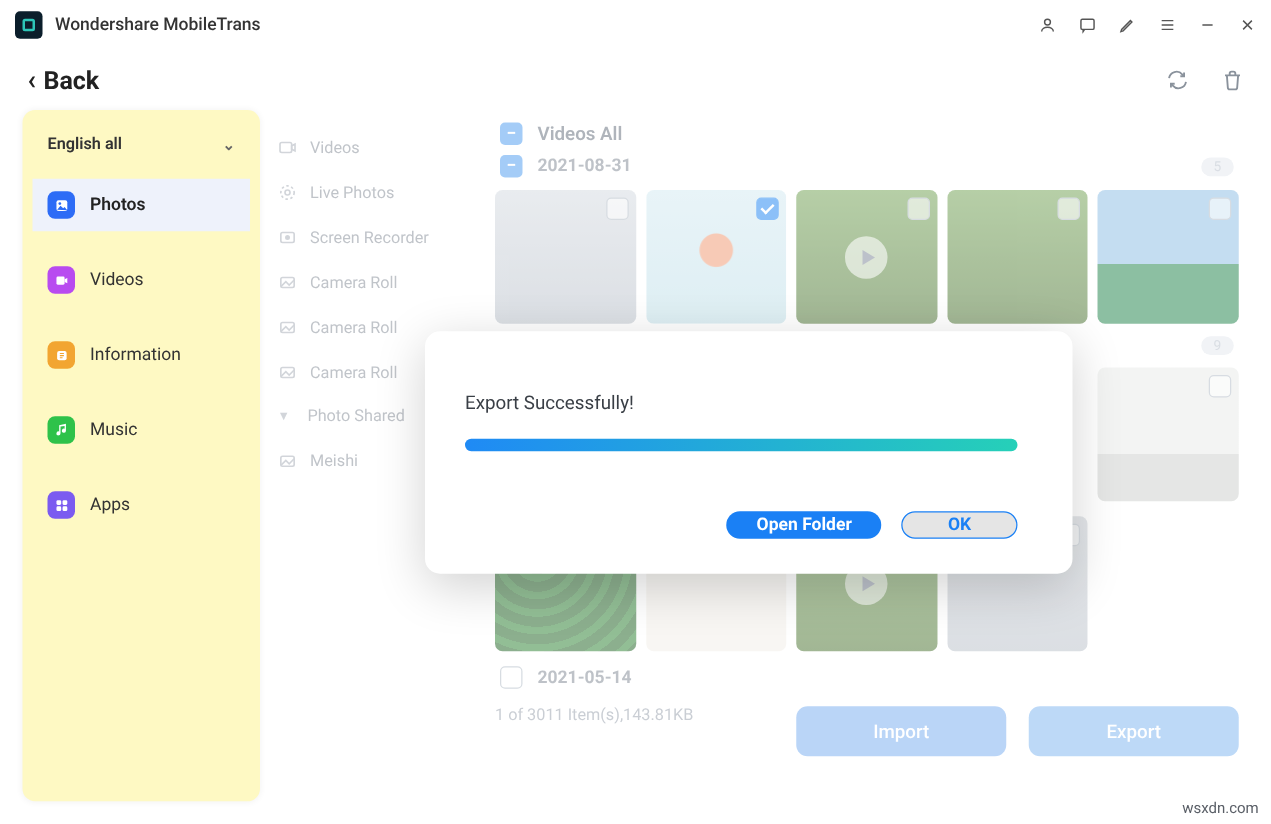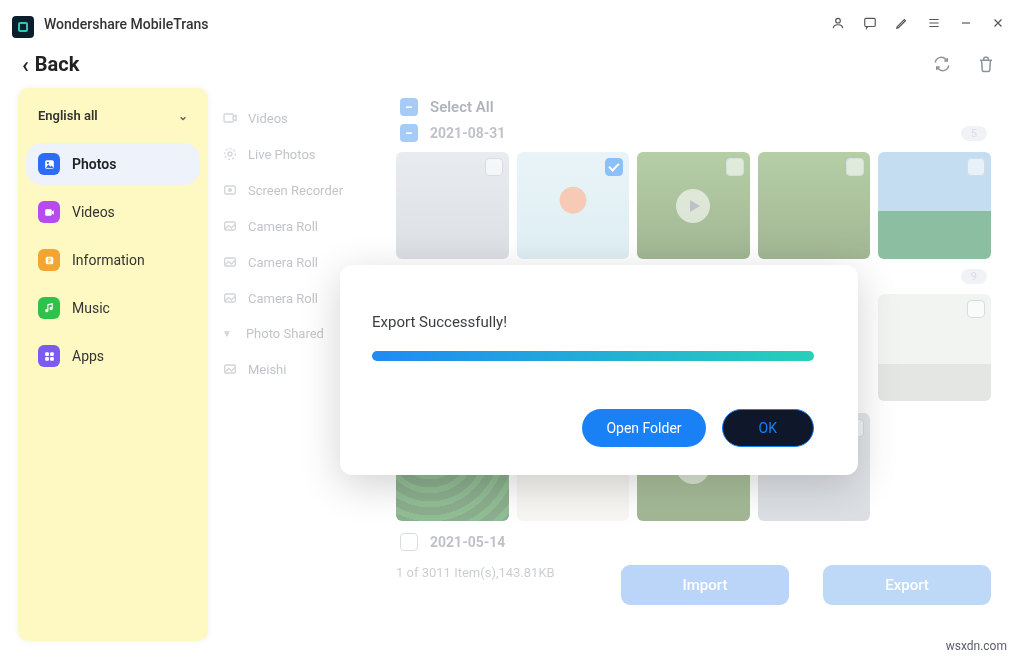--- a/index.html
+++ b/index.html
@@ -1,37 +1,37 @@
 <!DOCTYPE html>
 <html><head>
 <meta charset="utf-8">
 <style>
   * { box-sizing: border-box; margin: 0; padding: 0; font-family: -apple-system, BlinkMacSystemFont, "Segoe UI", Roboto, sans-serif; }
   body { background: #fff; width: 1017px; height: 659px; overflow: hidden; position: relative; }
   
-  .titlebar { height: 40px; display: flex; padding: 16px 12px; gap: 10px; }
+  .titlebar { height: 40px; display: flex; align-items: center; padding: 0 12px; gap: 10px; }
   .app-logo { width: 22px; height: 22px; background: #0b1e2b; border-radius: 4px; display: flex; align-items: center; justify-content: center; }
   .app-logo-inner { width: 10px; height: 10px; border: 2px solid #2dc6b8; border-radius: 2px; }
   .app-title { font-size: 14px; color: #333; font-weight: 500; }
   .titlebar-spacer { flex: 1; }
   .titlebar-icons { display: flex; gap: 18px; color: #555; }
   .tb-icon { width: 14px; height: 14px; cursor: pointer; }
   
   .backbar { height: 48px; display: flex; align-items: center; padding: 0 22px; justify-content: space-between; }
   .back-btn { display: flex; align-items: center; gap: 6px; cursor: pointer; }
   .back-chevron { font-size: 22px; color: #222; font-weight: 600; }
   .back-label { font-size: 20px; font-weight: 700; color: #222; }
   .backbar-right { display: flex; gap: 26px; color: #888; }
   .bar-icon { width: 18px; height: 18px; cursor: pointer; }
   
   .main-area { display: flex; height: calc(100% - 88px); padding: 0 18px 18px 18px; gap: 0; position: relative; }
   
   .sidebar { width: 190px; background: #fef9c3; border-radius: 10px; box-shadow: 0 0 6px rgba(0,0,0,0.06); padding: 12px 8px; }
   .lang-row { display: flex; align-items: center; justify-content: space-between; padding: 8px 12px; font-size: 13px; color: #333; font-weight: 600; cursor: pointer; margin-bottom: 12px; }
-  .side-item { display: flex; align-items: center; gap: 12px; padding: 10px 12px; border-radius: 16px; font-size: 14px; color: #333; cursor: pointer; margin-bottom: 6px; }
+  .side-item { display: flex; align-items: center; gap: 12px; padding: 10px 12px; border-radius: 0; font-size: 14px; color: #333; cursor: pointer; margin-bottom: 18px; }
   .side-item.active { background: #eef2fb; color: #222; font-weight: 600; }
   .side-icon { width: 22px; height: 22px; border-radius: 6px; display: flex; align-items: center; justify-content: center; }
   .ic-photos { background: #2d6cf6; }
   .ic-videos { background: #b84bf0; }
   .ic-info   { background: #f2a531; }
   .ic-music  { background: #2ec24a; }
   .ic-apps   { background: #7b5bf0; }
   .side-icon svg { width: 13px; height: 13px; }
   
   .center-col { width: 180px; padding: 12px 6px; opacity: 0.55; }
@@ -64,31 +64,31 @@
   .t-totoro { background: linear-gradient(180deg,#e9ece9 0 65%,#cfd2cf 65%); position:relative; }
   .t-clover { background: repeating-radial-gradient(circle at 30% 30%, #3a8a3f 0 6px, #2f6f33 6px 14px); }
   .t-cables { background: linear-gradient(#f3f0ea,#f3f0ea); }
   .t-head   { background: linear-gradient(#cfd4da,#bfc5cd); }
   
   .date-row2 { display: flex; align-items: center; gap: 12px; padding: 6px 8px; }
   .chk-empty { width: 18px; height: 18px; border: 1.5px solid #b7c0ca; border-radius: 4px; }
   
   .footer { display: flex; align-items: flex-start; justify-content: space-between; padding: 8px 4px 0 4px; }
   .stat-text { font-size: 13px; color: #9fa7b2; }
-  .foot-btns { display: flex; gap: 34px; }
+  .foot-btns { display: flex; gap: 18px; }
   .fbtn { width: 168px; height: 40px; border-radius: 9px; border: none; color: #fff; font-size: 15px; font-weight: 500; cursor: pointer; }
   .fbtn.import { background: #82b4f2; }
   .fbtn.export { background: #88bbf2; }
   .modal { position: absolute; left: 340px; top: 265px; width: 518px; background: #fff; border-radius: 12px; box-shadow: 0 10px 40px rgba(0,0,0,0.18); padding: 48px 44px 28px 32px; pointer-events: auto; }
   .modal-title { font-size: 15px; color: #3a3f46; margin-bottom: 20px; }
   .progress { height: 10px; border-radius: 6px; background: linear-gradient(90deg,#1f8af5 0%, #26d0b8 100%); margin-bottom: 48px; }
   .modal-btns { display: flex; justify-content: flex-end; gap: 16px; }
-  .mbtn { height: 38px; padding: 0 24px; border-radius: 20px; font-size: 14px; font-weight: 400; cursor: pointer; }
+  .mbtn { height: 22px; padding: 0 24px; border-radius: 20px; font-size: 14px; font-weight: 700; cursor: pointer; }
   .mbtn.primary { background: #1a80f5; color: #fff; border: none; }
-  .mbtn.secondary { background: #0f172a; color: #1a80f5; border: 1.5px solid #1a80f5; padding: 0 36px; }
+  .mbtn.secondary { background: #e5e5e5; color: #1a80f5; border: 1.5px solid #1a80f5; padding: 0 36px; }
 
   .watermark { position: absolute; bottom: 6px; right: 10px; font-size: 12px; color: #5a5f67; }
 </style>
 </head>
 <body>
 
 <div class="titlebar">
   <div class="app-logo">
       <div class="app-logo-inner"></div>
     </div>
@@ -243,21 +243,21 @@
           <path d="M4 17l6-6 4 4 6-6"></path>
         </svg>
         <span>Meishi</span>
       </div>
   </div>
 
   <div class="content-col">
     <div class="dimmed">
     <div class="sel-row">
       <div class="chk-minus">−</div>
-      <span class="sel-label">Select All</span>
+      <span class="sel-label">Videos All</span>
     </div>
     <div class="date-row">
       <div class="date-left">
         <div class="chk-minus">−</div>
         <span class="date-label">2021-08-31</span>
       </div>
       <span class="count-pill">5</span>
     </div>
 
     <div class="grid">

